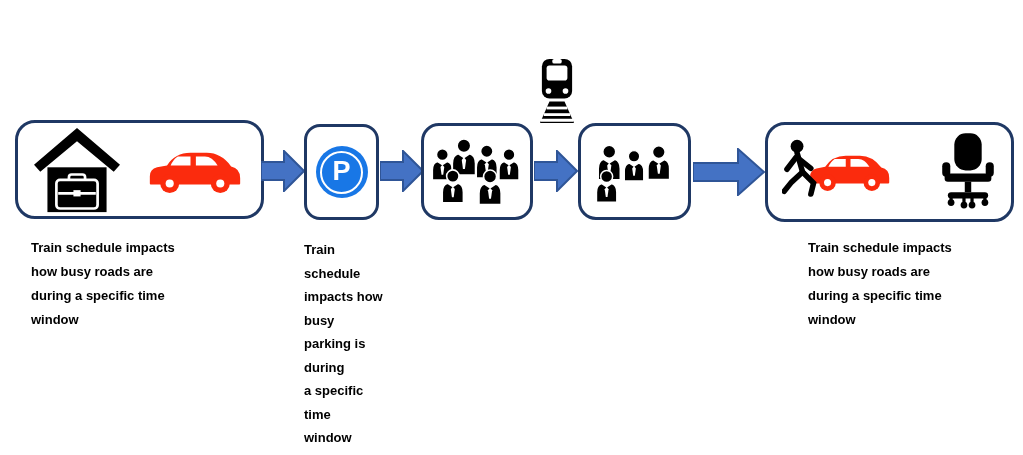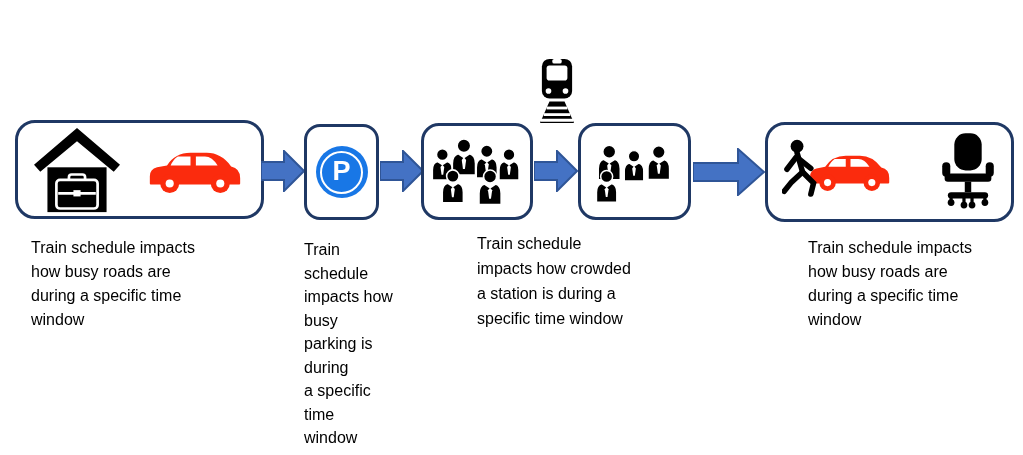--- a/index.html
+++ b/index.html
@@ -21,21 +21,21 @@
   .arrow{position:absolute;}
   #arrow-1{left:261px;top:150px;}
   #arrow-2{left:380px;top:150px;}
   #arrow-3{left:534px;top:150px;}
   #arrow-4{left:693px;top:148px;}
   .arrow-shape{fill:var(--arrow-fill,#4472c4);stroke:var(--arrow-border,#2f5597);stroke-width:2;}
 
   #train-icon-wrap{position:absolute;left:536px;top:57px;}
 
   .caption{
-    position:absolute;font-weight:400;font-size:16px;line-height:24px;
+    position:absolute;font-weight:700;font-size:13px;line-height:24px;
     color:var(--text,#000);white-space:pre-line;letter-spacing:0;
   }
   #caption-1{left:31px;top:236px;}
   #caption-2{left:304px;top:238px;line-height:23.5px;}
   #caption-3{left:477px;top:231px;line-height:25px;}
   #caption-4{left:808px;top:236px;}
 
   .pbadge{
     width:52px;height:52px;border-radius:50%;background:var(--parking-blue,#1877e6);
     display:flex;align-items:center;justify-content:center;
@@ -186,22 +186,18 @@
 window</div>
   <div class="caption" id="caption-2">Train
 schedule
 impacts how
 busy
 parking is
 during
 a specific
 time
 window</div>
-  <div class="caption" id="caption-3">Train schedule
-impacts how crowded
-a station is during a
-specific time window</div>
   <div class="caption" id="caption-4">Train schedule impacts
 how busy roads are
 during a specific time
 window</div>
 
 </div>
 
 </body></html>

